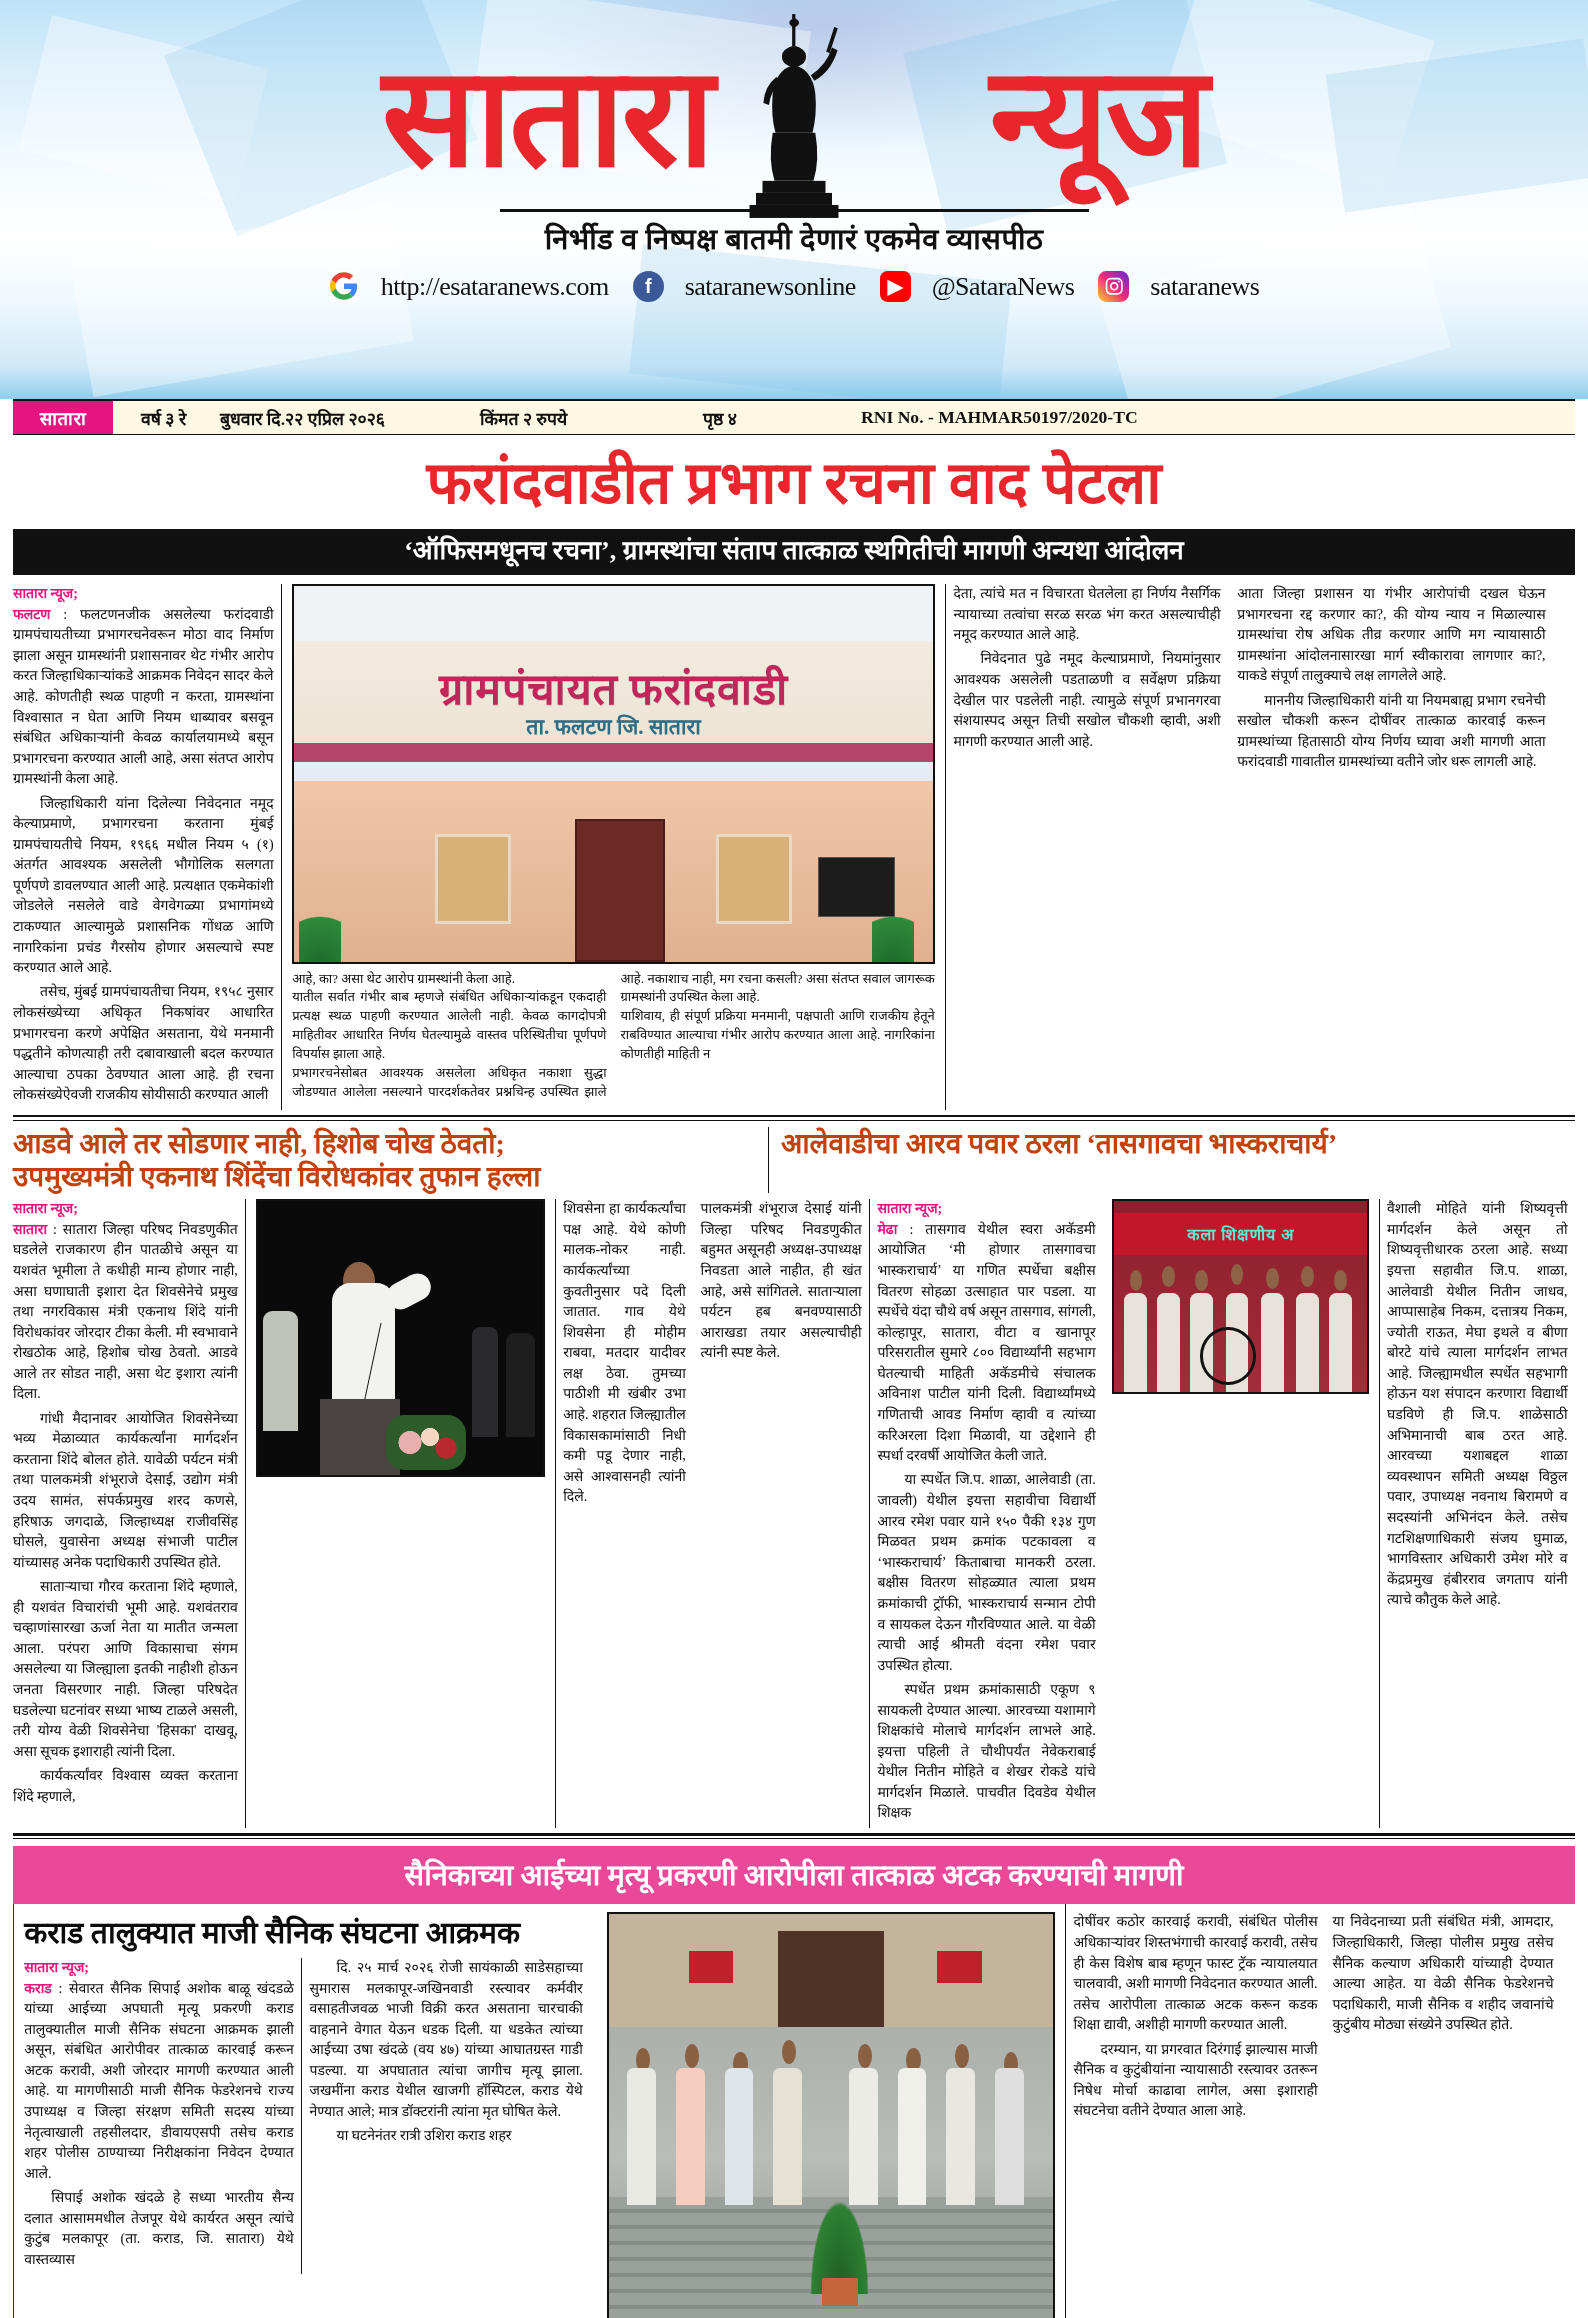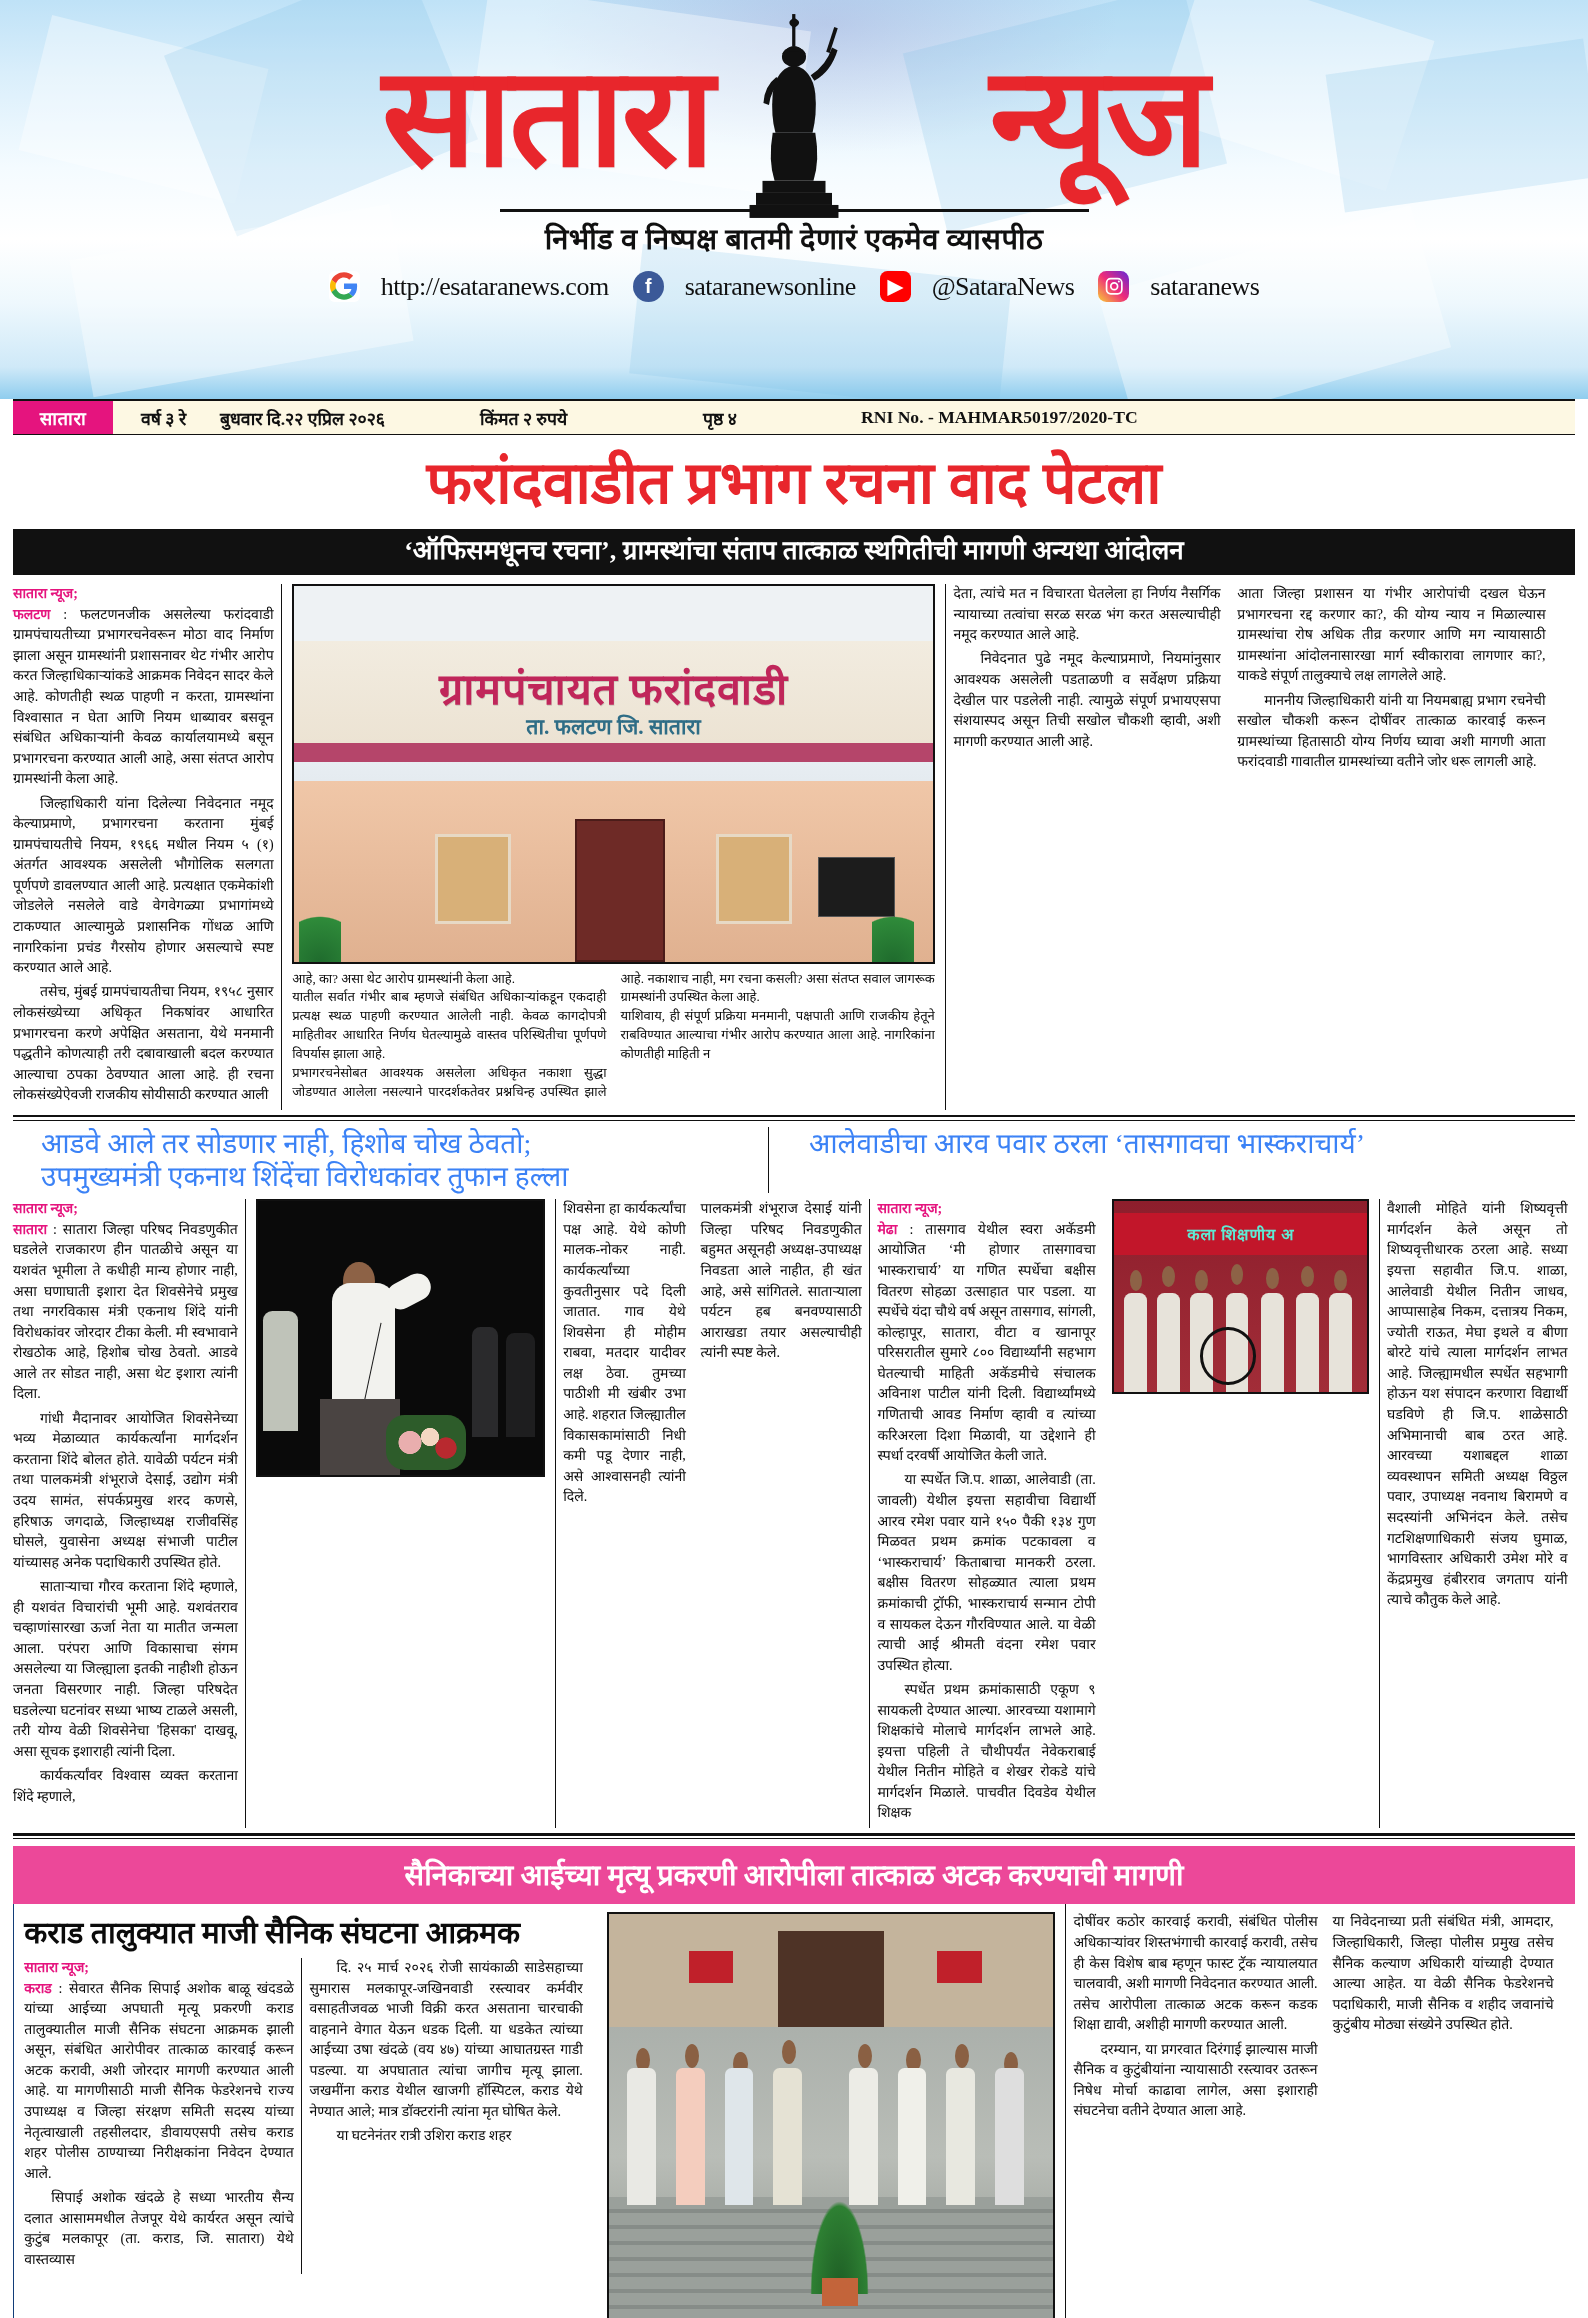--- a/index.html
+++ b/index.html
@@ -244,24 +244,23 @@
     column-gap: 14px;
   }
 
   
   .sec2 { padding: 0 13px; }
   .sec2-heads { display: flex; }
   .sec2-head-l { width: 756px; padding-right: 11px; border-right: 1.4px solid #111; }
   .sec2-head-r { width: 793px; padding-left: 12px; }
   .hl2 {
     font-size: 28px;
-    font-weight: 400;
+    font-weight: 700;
     line-height: 1.18;
-    color: #3b82f6;
-    margin-left: 28px;
+    color: #c2410c;
   }
   .sec2-body { display: flex; margin-top: 6.5px; }
   .s2-c1 { width: 260px; border-right: 1.4px solid #111; }
   .s2-photo-col { width: 343px; padding: 0 9.3px; }
   .s2-c3 { width: 153px; border-left: 1.4px solid #111; }
   .s2-c4 { width: 195px; }
   .s2-c5 { width: 260px; border-left: 1.4px solid #111; }
   .s2-photo-col2 { width: 306px; padding: 0 9.3px; }
   .s2-c7 { width: 218px; border-left: 1.4px solid #111; }
 
@@ -447,21 +446,21 @@
       <div class="caption">
         <p>आहे, का? असा थेट आरोप ग्रामस्थांनी केला आहे.</p>
         <p>यातील सर्वात गंभीर बाब म्हणजे संबंधित अधिकाऱ्यांकडून एकदाही प्रत्यक्ष स्थळ पाहणी करण्यात आलेली नाही. केवळ कागदोपत्री माहितीवर आधारित निर्णय घेतल्यामुळे वास्तव परिस्थितीचा पूर्णपणे विपर्यास झाला आहे.</p>
         <p>प्रभागरचनेसोबत आवश्यक असलेला अधिकृत नकाशा सुद्धा जोडण्यात आलेला नसल्याने पारदर्शकतेवर प्रश्नचिन्ह उपस्थित झाले आहे. नकाशाच नाही, मग रचना कसली? असा संतप्त सवाल जागरूक ग्रामस्थांनी उपस्थित केला आहे.</p>
         <p>याशिवाय, ही संपूर्ण प्रक्रिया मनमानी, पक्षपाती आणि राजकीय हेतूने राबविण्यात आल्याचा गंभीर आरोप करण्यात आला आहे. नागरिकांना कोणतीही माहिती न</p>
       </div>
     </div>
 
     <div class="col s1-c4">
       <p class="noindent">देता, त्यांचे मत न विचारता घेतलेला हा निर्णय नैसर्गिक न्यायाच्या तत्वांचा सरळ सरळ भंग करत असल्याचीही नमूद करण्यात आले आहे.</p>
-      <p>निवेदनात पुढे नमूद केल्याप्रमाणे, नियमांनुसार आवश्यक असलेली पडताळणी व सर्वेक्षण प्रक्रिया देखील पार पडलेली नाही. त्यामुळे संपूर्ण प्रभायएसपा संशयास्पद असून तिची सखोल चौकशी व्हावी, अशी मागणी करण्यात आली आहे.</p>
+      <p>निवेदनात पुढे नमूद केल्याप्रमाणे, नियमांनुसार आवश्यक असलेली पडताळणी व सर्वेक्षण प्रक्रिया देखील पार पडलेली नाही. त्यामुळे संपूर्ण प्रभानगरवा संशयास्पद असून तिची सखोल चौकशी व्हावी, अशी मागणी करण्यात आली आहे.</p>
     </div>
 
     <div class="col s1-c5">
       <p class="noindent">आता जिल्हा प्रशासन या गंभीर आरोपांची दखल घेऊन प्रभागरचना रद्द करणार का?, की योग्य न्याय न मिळाल्यास ग्रामस्थांचा रोष अधिक तीव्र करणार आणि मग न्यायासाठी ग्रामस्थांना आंदोलनासारखा मार्ग स्वीकारावा लागणार का?, याकडे संपूर्ण तालुक्याचे लक्ष लागलेले आहे.</p>
       <p>माननीय जिल्हाधिकारी यांनी या नियमबाह्य प्रभाग रचनेची सखोल चौकशी करून दोषींवर तात्काळ कारवाई करून ग्रामस्थांच्या हितासाठी योग्य निर्णय घ्यावा अशी मागणी आता फरांदवाडी गावातील ग्रामस्थांच्या वतीने जोर धरू लागली आहे.</p>
     </div>
   </div>
 
   <div class="rule-double">
     <div class="a"></div>

